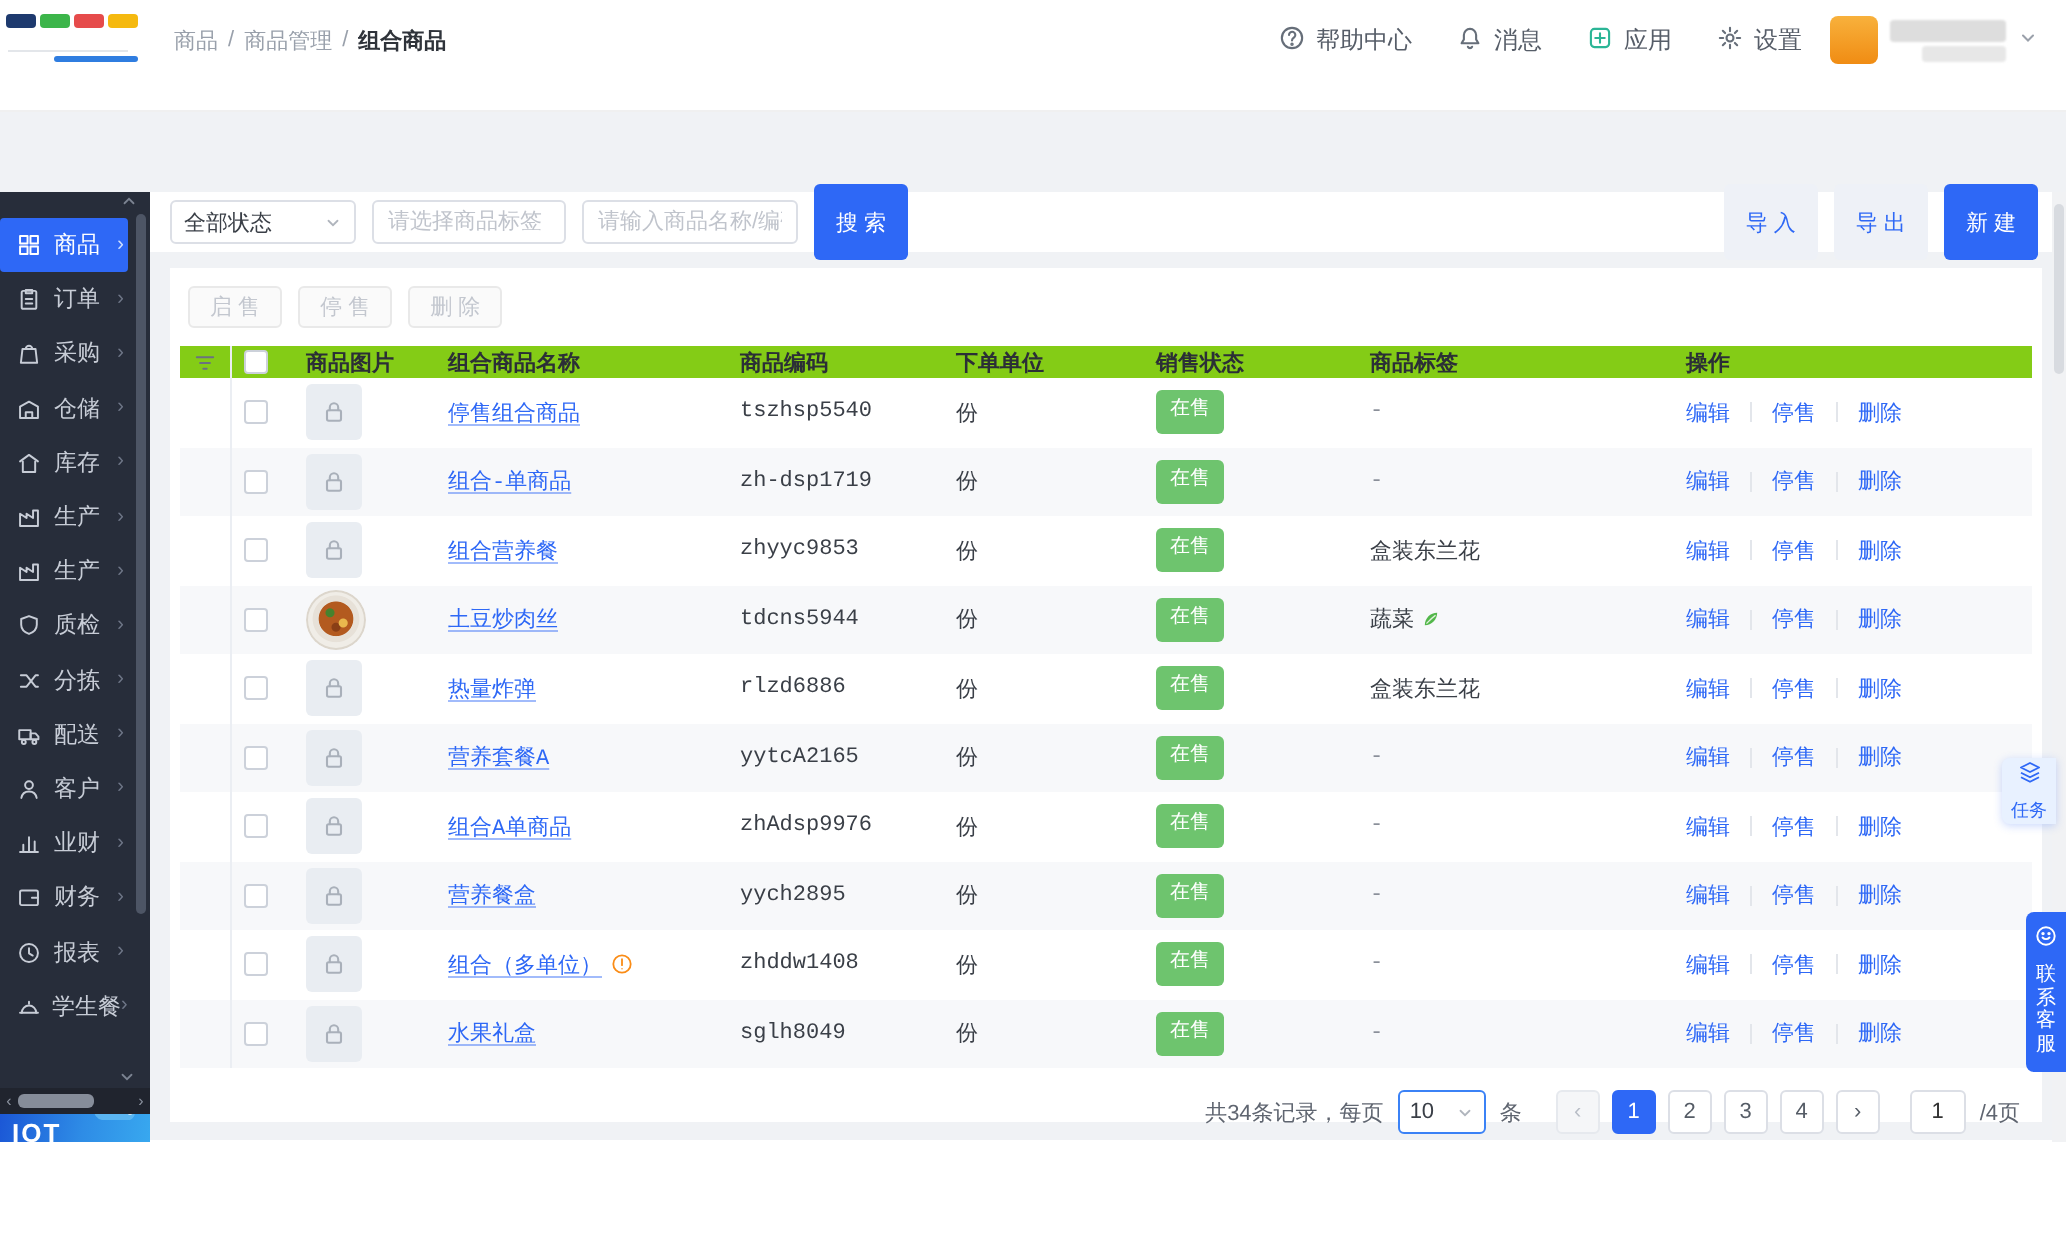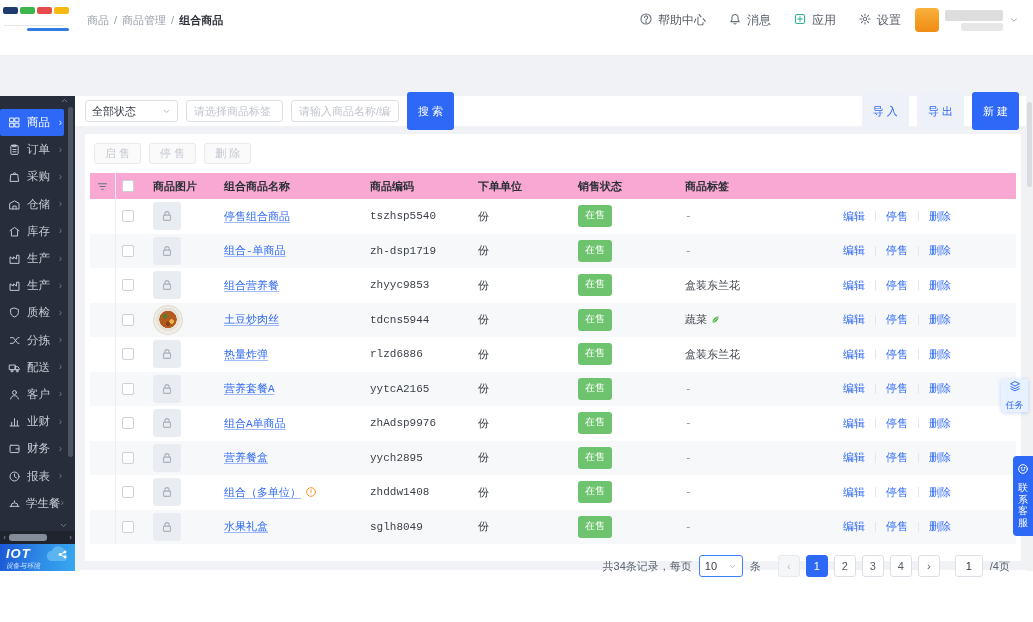--- a/index.html
+++ b/index.html
@@ -38,21 +38,21 @@
   .slabel { flex:1; white-space:nowrap; }
   .schev { color:#6e7687; font-size:10px; line-height:1; }
   .side-item.active .schev { color:#cfe0ff; }
   .side-vtrack { position:absolute; right:2px; top:2px; width:5px; height:400px; }
   .side-vthumb { width:5px; height:350px; background:#4d5565; border-radius:3px; }
   .side-down { height:10px; display:flex; justify-content:flex-end; padding-right:7px; color:#7b8391; }
   .hscroll { height:13px; background:#20242e; display:flex; align-items:center; color:#8a919e; }
   .h-arrow { width:9px; font-size:8px; text-align:center; line-height:13px; cursor:pointer; }
   .h-thumb { width:38px; height:7px; background:#868d9a; border-radius:3px; cursor:pointer; }
   .h-rest { flex:1; }
-  .iot { height:27px; background:linear-gradient(100deg,#1b57d6 0%,#2e8ce6 55%,#38a8ef 100%); position:relative; color:#fff; padding:3px 0 0 6px; overflow:hidden;font-style:italic; }
+  .iot { height:14px; background:linear-gradient(100deg,#1b57d6 0%,#2e8ce6 55%,#38a8ef 100%); position:relative; color:#fff; padding:3px 0 0 6px; overflow:hidden; }
   .iot-title { font-size:13px; font-weight:bold; line-height:14px; letter-spacing:1px; }
   .iot-sub { font-size:8px; color:#d4e8ff; transform:scale(.85); transform-origin:left top; white-space:nowrap; }
   .iot-cloud { position:absolute; right:2px; bottom:1px; }
 
   
   .content { position:absolute; left:75px; top:40px; width:958px; height:475px; }
   .vscroll { position:absolute; right:0; top:0; width:7px; height:475px; background:#f1f2f4; }
   .vthumb { position:absolute; right:1px; top:6px; width:5px; height:85px; background:#d8dbe0; border-radius:3px; }
 
   .filterbar { height:30px; background:#fff; display:flex; align-items:center; padding:0 14px 0 10px; gap:8px; }
@@ -63,21 +63,21 @@
   .in-tag { width:97px; } .in-kw { width:108px; }
   .btn { height:38px; border:none; border-radius:3px; font-size:11px; padding:0 11px; cursor:pointer; white-space:nowrap; }
   .btn-primary { background:#2e68f6; color:#fff; }
   .btn-light { background:#eef1f7; color:#2e68f6; }
   .fspacer { flex:1; }
 
   .panel { position:absolute; left:10px; right:12px; top:38px; bottom:10px; background:#fff; padding:6px 5px 0; }
   .bulkbar { display:flex; gap:8px; padding:3px 4px 9px; }
   .btn-disabled { height:21px; padding:0 10px; background:#fafafa; border:1px solid #e9e9e9; color:#c3c7cf; font-size:11px; border-radius:3px; cursor:not-allowed; }
 
-  .thead { display:flex; align-items:center; background:#f9a8d4; height:26px; font-size:11px; font-weight:bold; color:#2b2f36; }
+  .thead { display:flex; align-items:center; background:#84cc16; height:16px; font-size:11px; font-weight:bold; color:#2b2f36; }
   .tbody .trow { display:flex; align-items:center; height:34.5px; font-size:11px; color:#3a3f47;font-family:Liberation Mono, monospace; }
   .tbody .trow:nth-child(even) { background:#f7f8fa; }
   .c { display:flex; align-items:center; }
   .c-sort { width:26px; justify-content:center; align-self:stretch; border-right:1px solid #ebeef3; color:#6b7280; }
   .c-check { width:24px; justify-content:center; }
   .c-img { width:84px; padding-left:13px; }
   .c-name { width:146px; } .c-code { width:108px; } .c-unit { width:100px; }
   .c-status { width:107px; } .c-tag { width:158px; } .c-ops { flex:1; }
   .cb { width:12px; height:12px; border:1px solid #ccd1da; border-radius:2px; background:#fff; cursor:pointer; display:inline-block; }
   .thumb { width:28px; height:28px; background:#e9edf2; border-radius:3px; display:flex; align-items:center; justify-content:center; color:#a9b0ba; }
@@ -402,20 +402,21 @@
         </div>
         <div class="c c-check">
             <span class="cb"></span>
           </div>
         <div class="c c-img">商品图片</div>
         <div class="c c-name">组合商品名称</div>
         <div class="c c-code">商品编码</div>
         <div class="c c-unit">下单单位</div>
         <div class="c c-status">销售状态</div>
         <div class="c c-tag">商品标签</div>
+        <div class="c c-ops">操作</div>
       </div>
 
       <div class="tbody">
           <div class="trow">
             <div class="c c-sort"></div>
             <div class="c c-check">
               <span class="cb"></span>
             </div>
             <div class="c c-img">
               <div class="thumb">

